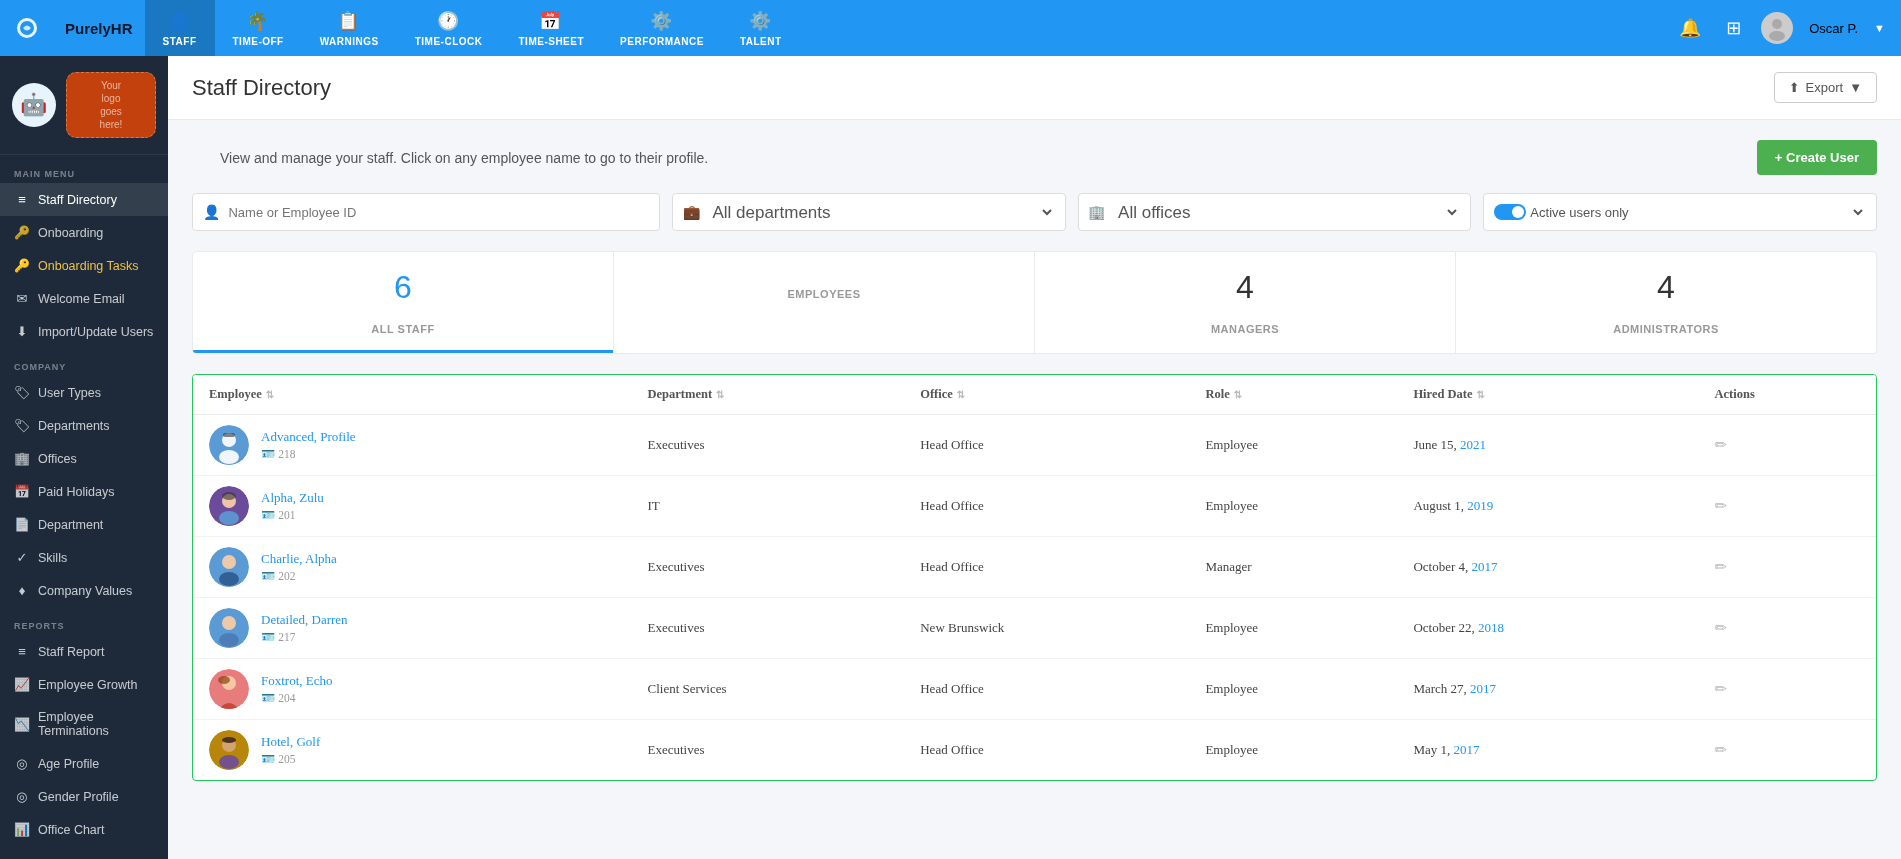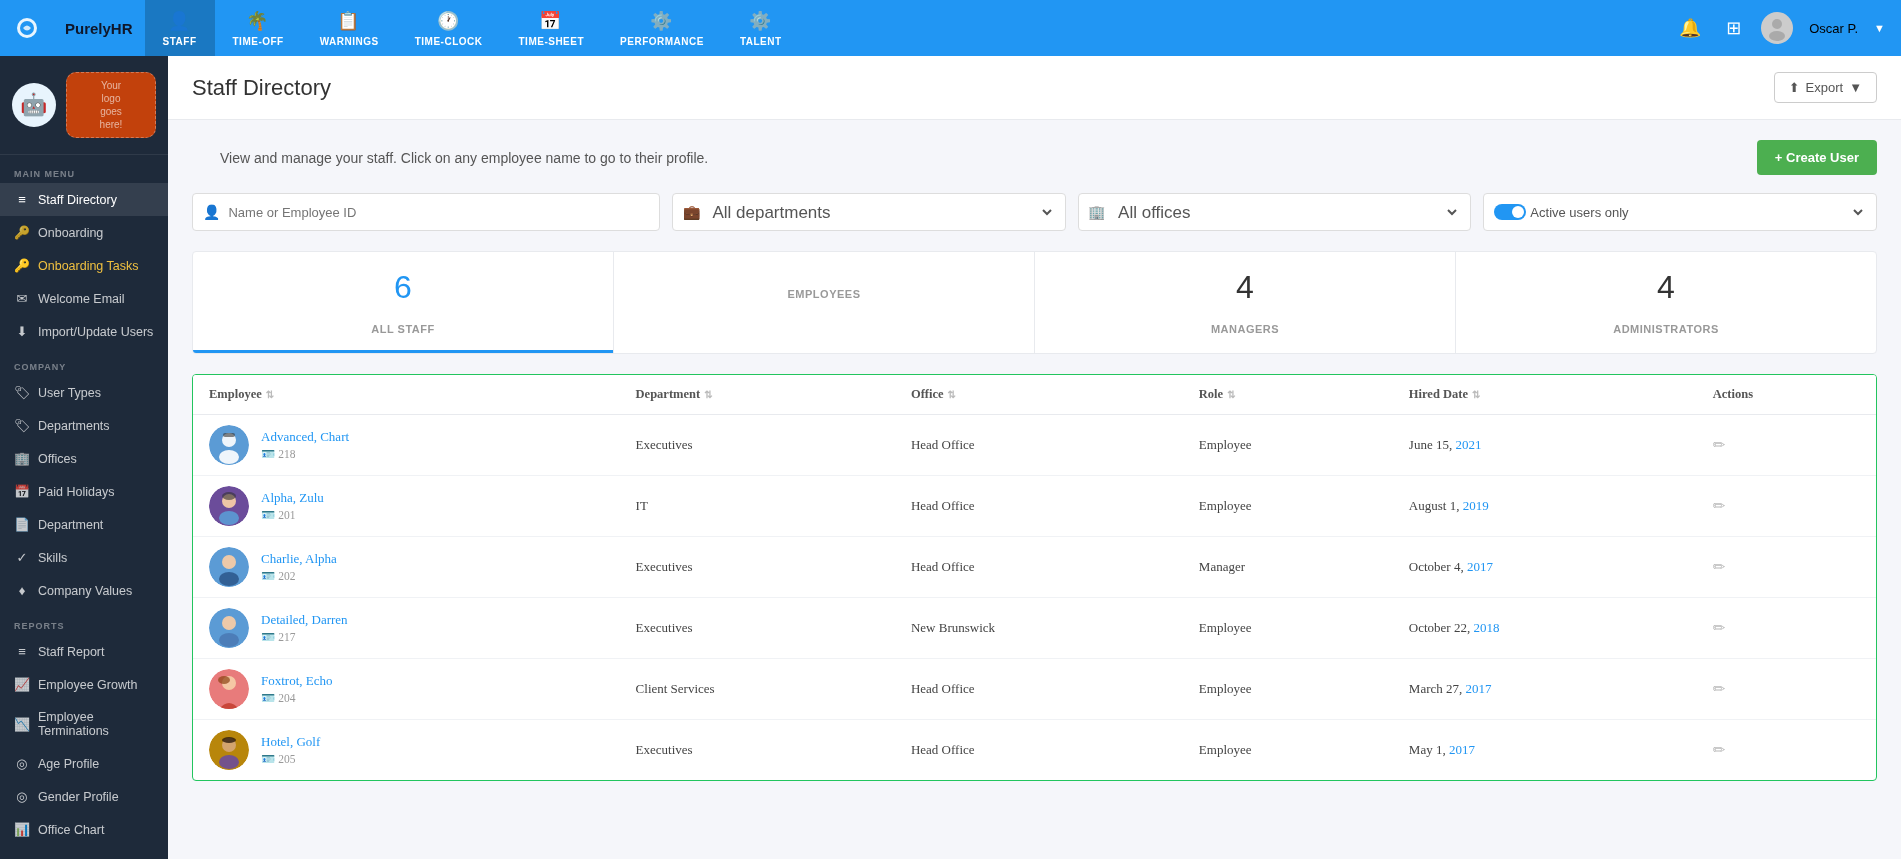--- a/index.html
+++ b/index.html
@@ -571,21 +571,21 @@
       <div class="employee-cell">
         <div class="emp-avatar">
                       <svg viewBox="0 0 40 40" width="40" height="40">
                         <circle cx="20" cy="20" r="20" fill="#5b9bd5"></circle>
                         <circle cx="20" cy="15" r="7" fill="white" opacity="0.9"></circle>
                         <ellipse cx="20" cy="32" rx="10" ry="7" fill="white" opacity="0.9"></ellipse>
                         <rect x="14" y="8" width="12" height="4" rx="2" fill="#333" opacity="0.6"></rect>
                       </svg>
                     </div>
         <div>
-          <div class="emp-name">Advanced, Chart</div>
+          <div class="emp-name">Advanced, Profile</div>
           <div class="emp-id"><span>🪪</span> 218</div>
         </div>
       </div>
     </td>
     <td>Executives</td>
     <td>Head Office</td>
     <td>Employee</td>
     <td><span class="hired-date">June 15, <span class="year">2021</span></span></td>
     <td><span class="action-icon">✏</span></td>
   </tr>

